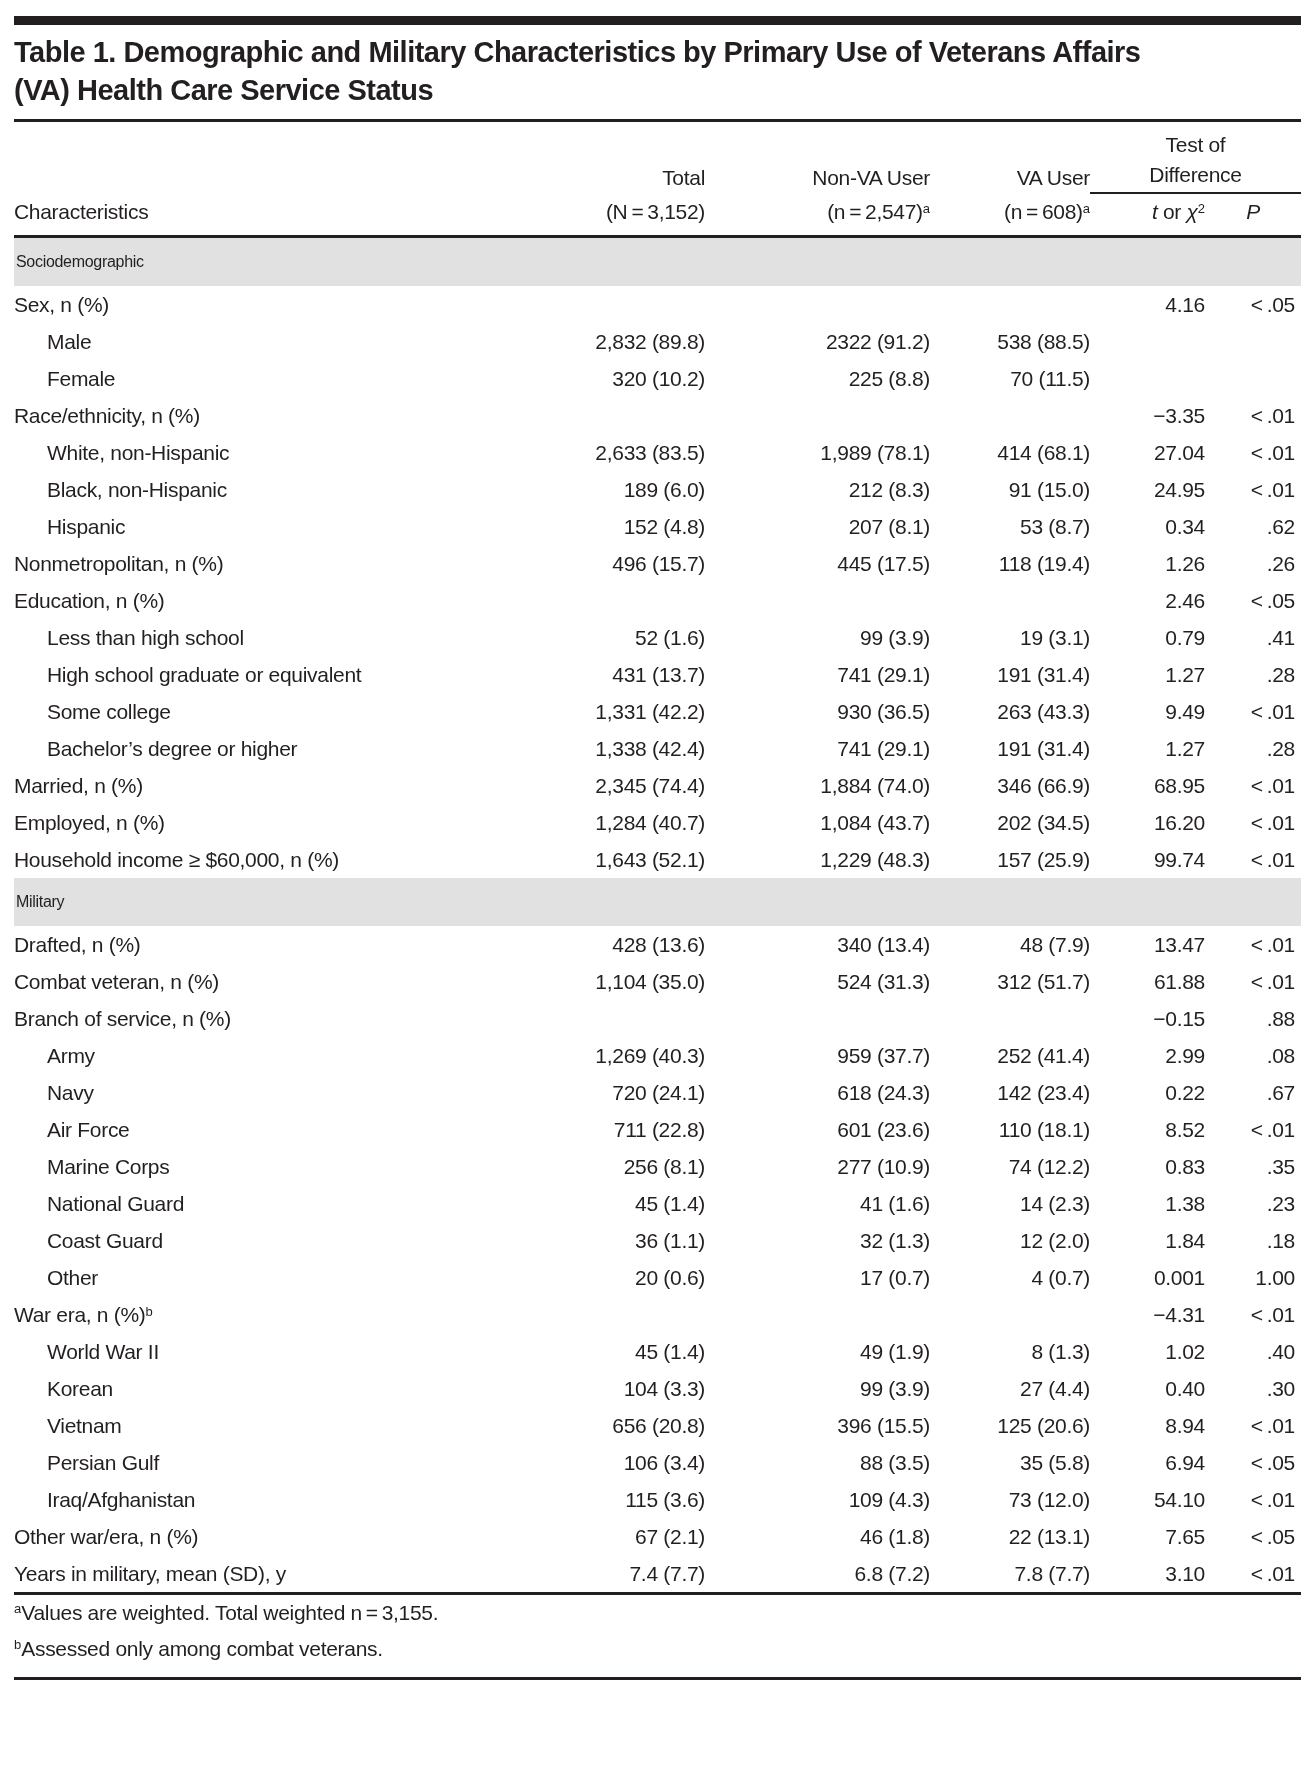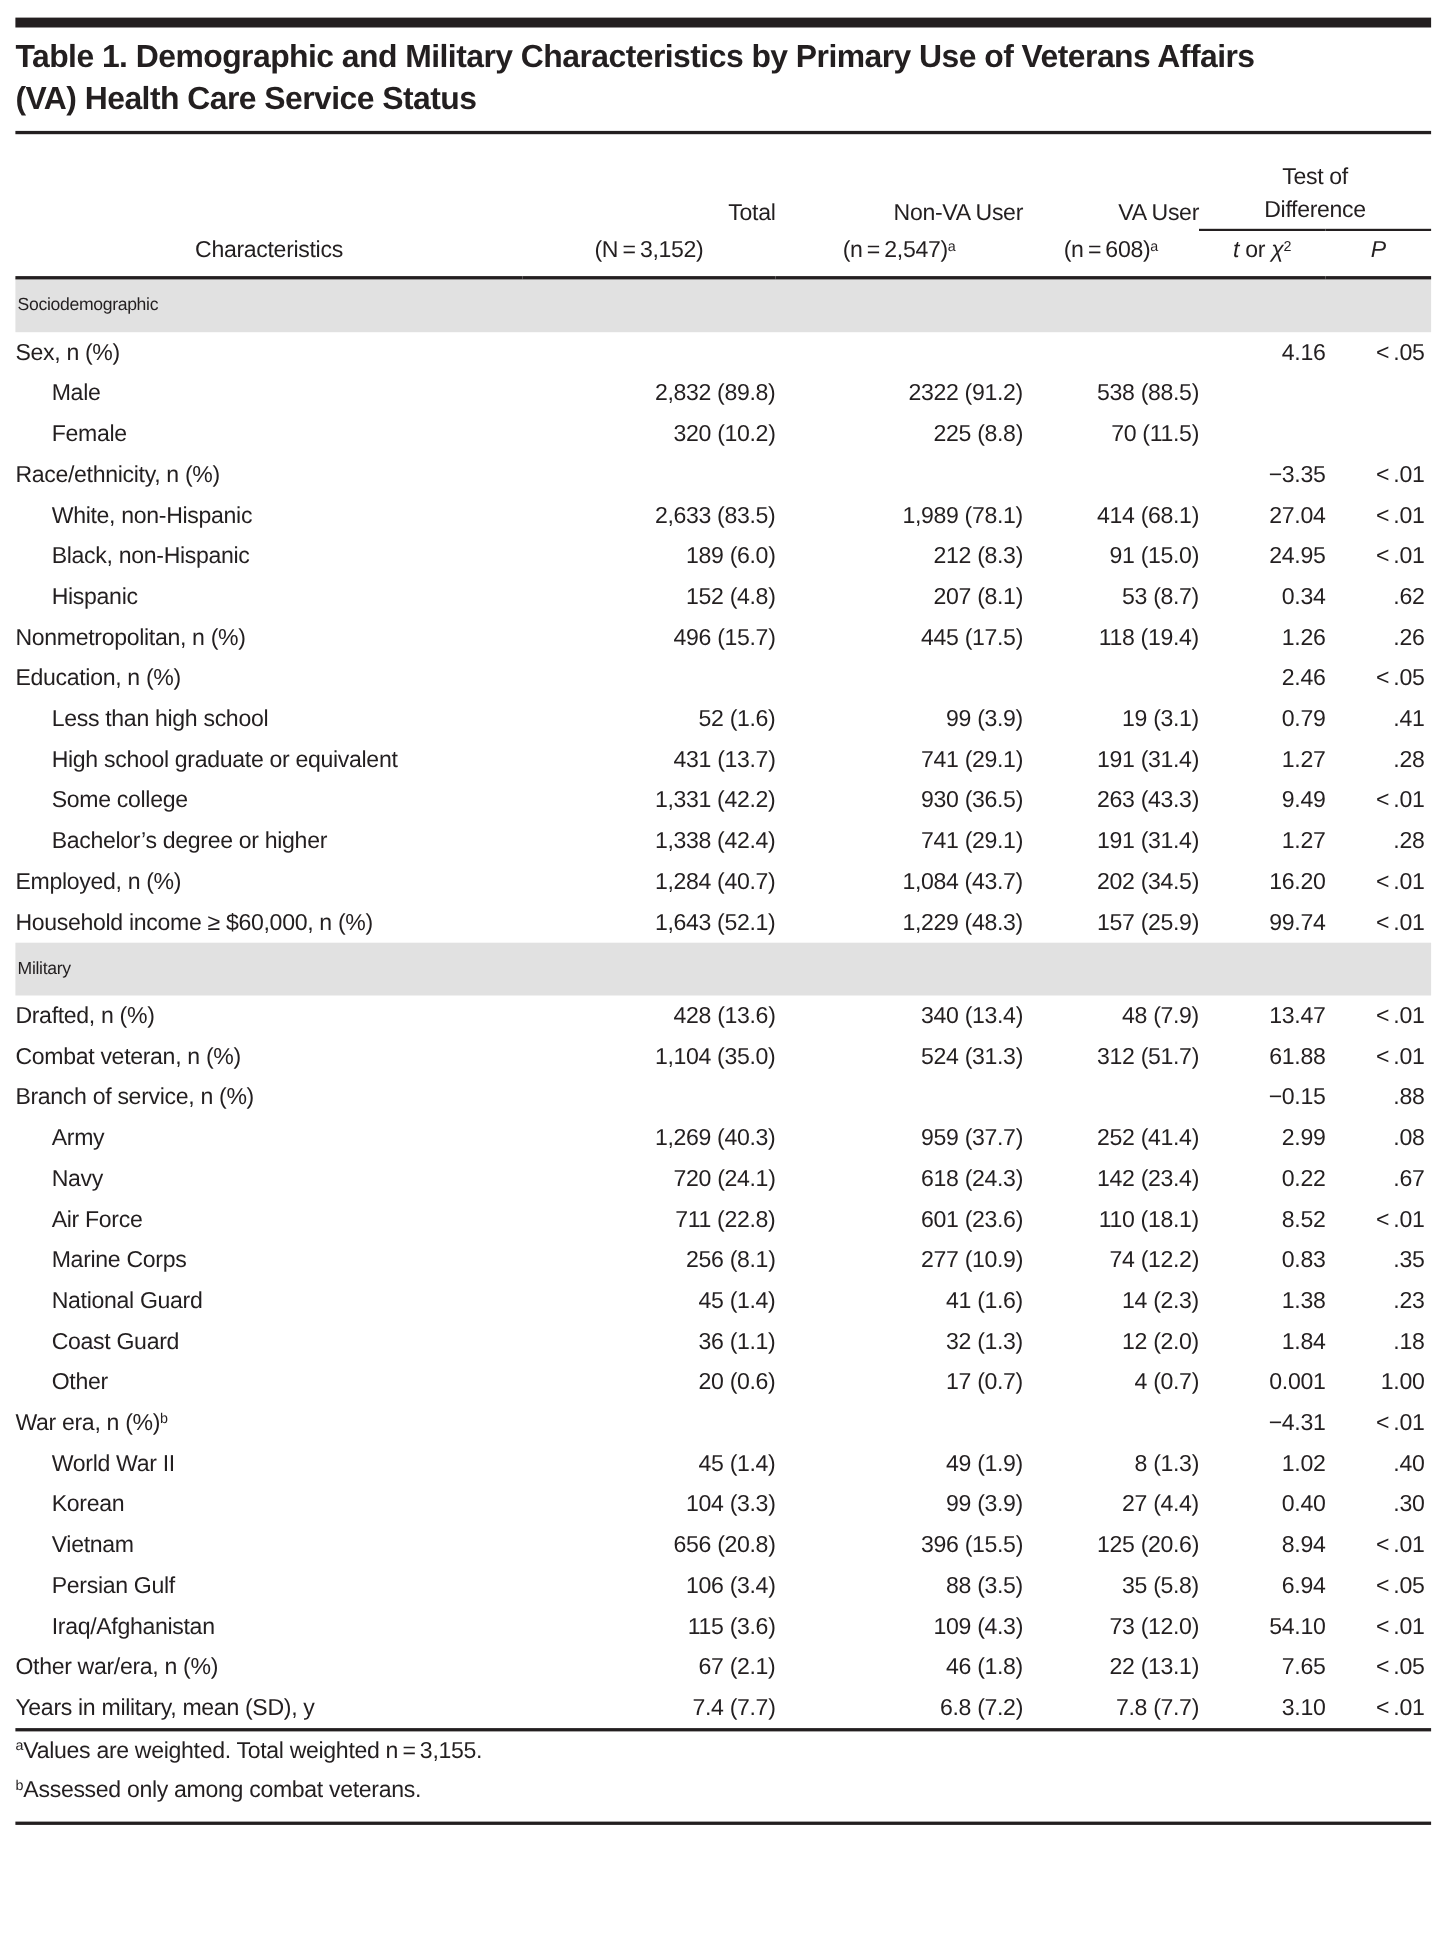--- a/index.html
+++ b/index.html
@@ -25,26 +25,26 @@
     margin:8px 0 10px 0;max-width:1170px;
   }
   .title-rule{height:3px;background:var(--rule);}
   table{
     border-collapse:collapse;table-layout:fixed;
     width:1287px;
   }
   thead th{
     font-weight:normal;font-size:21px;vertical-align:bottom;padding:0;
   }
-  tr.h1 th{padding-top:24px;line-height:30px;}
+  tr.h1 th{padding-top:8px;line-height:30px;}
   th.tod{
     text-align:center;border-bottom:2px solid var(--rule);
     padding-bottom:2px;
   }
-  tr.h2 th{padding:5px 0 10px 0;line-height:26px;text-align:center;}
+  tr.h2 th{padding:5px 0 10px 0;line-height:26px;}
   thead{border-bottom:3px solid var(--rule);}
   .c-left{text-align:left;}
   .num{text-align:right;}
   .pcol-h{text-align:center;}
   td.pcol, th.pcol{padding-right:6px;}
   tbody td{
     font-size:21px;line-height:22px;padding:8px 0 7px 0;vertical-align:bottom;
   }
   tbody td.pcol{padding-right:6px;}
   tbody tr.section-row td{
@@ -202,20 +202,28 @@
         </tr>
         <tr>
           <td class="c-left indent">Bachelor’s degree or  higher</td>
           <td class="num">1,338 (42.4)</td>
           <td class="num">741 (29.1)</td>
           <td class="num">191 (31.4)</td>
           <td class="num">1.27</td>
           <td class="num pcol">.28</td>
         </tr>
         <tr>
+          <td class="c-left">Married, n (%)</td>
+          <td class="num">2,345 (74.4)</td>
+          <td class="num">1,884 (74.0)</td>
+          <td class="num">346 (66.9)</td>
+          <td class="num">68.95</td>
+          <td class="num pcol">&lt; .01</td>
+        </tr>
+        <tr>
           <td class="c-left">Employed, n (%)</td>
           <td class="num">1,284 (40.7)</td>
           <td class="num">1,084 (43.7)</td>
           <td class="num">202 (34.5)</td>
           <td class="num">16.20</td>
           <td class="num pcol">&lt; .01</td>
         </tr>
         <tr>
           <td class="c-left">Household income ≥ $60,000, n (%)</td>
           <td class="num">1,643 (52.1)</td>

